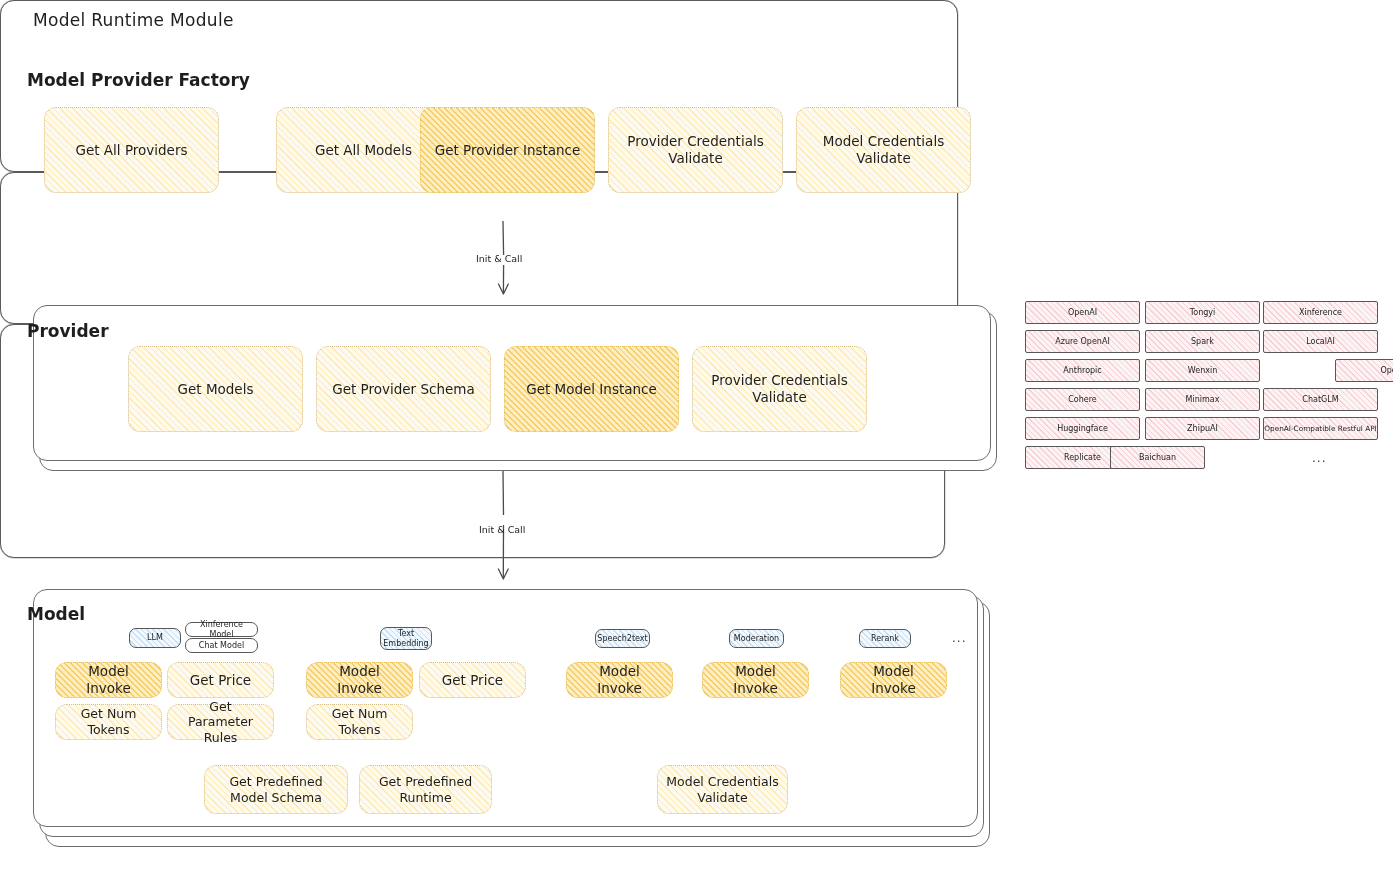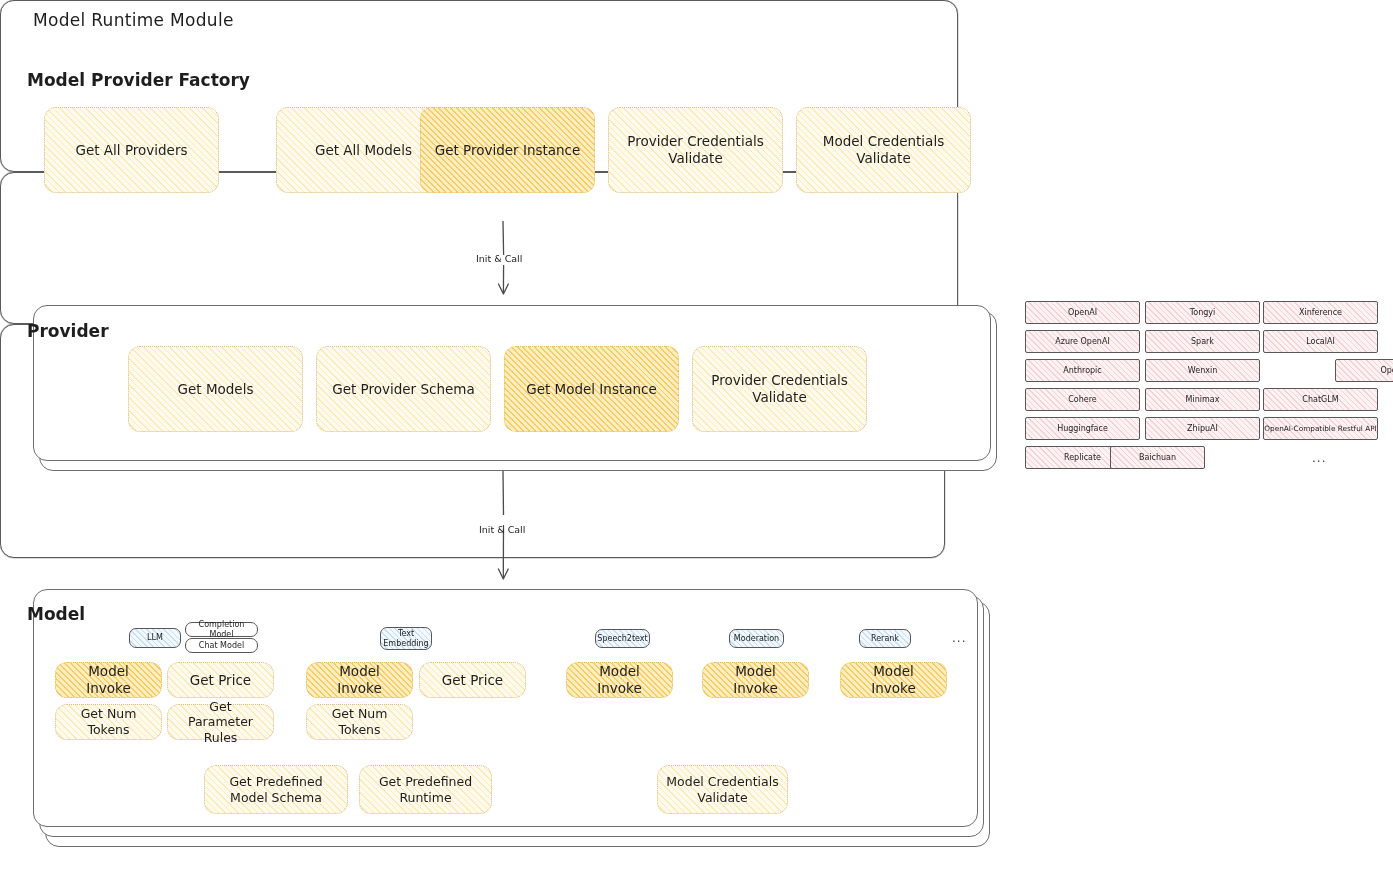--- a/index.html
+++ b/index.html
@@ -201,21 +201,21 @@
   </svg>
   <div class="conn-label" style="left:479px; top:524px;">Init &amp; Call</div>
 
   <div class="stack-layer" style="left:45px; top:601px; width:945px; height:246px;"></div>
   <div class="stack-layer" style="left:39px; top:595px; width:945px; height:242px;"></div>
   <div class="stack-layer" style="left:33px; top:589px; width:945px; height:238px;"></div>
   <div class="sketchy-frame" style="left:27px; top:583px; width:945px; height:234px;"></div>
   <div class="section-title" style="top:604px; left:27px; width:945px;">Model</div>
 
   <div class="tag" style="left:129px; top:628px; width:52px; height:20px;">LLM</div>
-  <div class="tag plain" style="left:185px; top:622px; width:73px; height:15px;">Completion Model</div>
+  <div class="tag plain" style="left:185px; top:622px; width:73px; height:15px;">Xinference Model</div>
   <div class="tag plain" style="left:185px; top:638px; width:73px; height:15px;">Chat Model</div>
 
   <div class="node hl" style="left:55px; top:662px; width:107px; height:36px;">Model Invoke</div>
   <div class="node" style="left:167px; top:662px; width:107px; height:36px;">Get Price</div>
   <div class="node" style="left:55px; top:704px; width:107px; height:36px; font-size:12.5px;">Get Num Tokens</div>
   <div class="node" style="left:167px; top:704px; width:107px; height:36px; font-size:12.5px;">Get Parameter Rules</div>
 
   <div class="tag" style="left:380px; top:627px; width:52px; height:23px;">Text Embedding</div>
   <div class="node hl" style="left:306px; top:662px; width:107px; height:36px;">Model Invoke</div>
   <div class="node" style="left:419px; top:662px; width:107px; height:36px;">Get Price</div>

